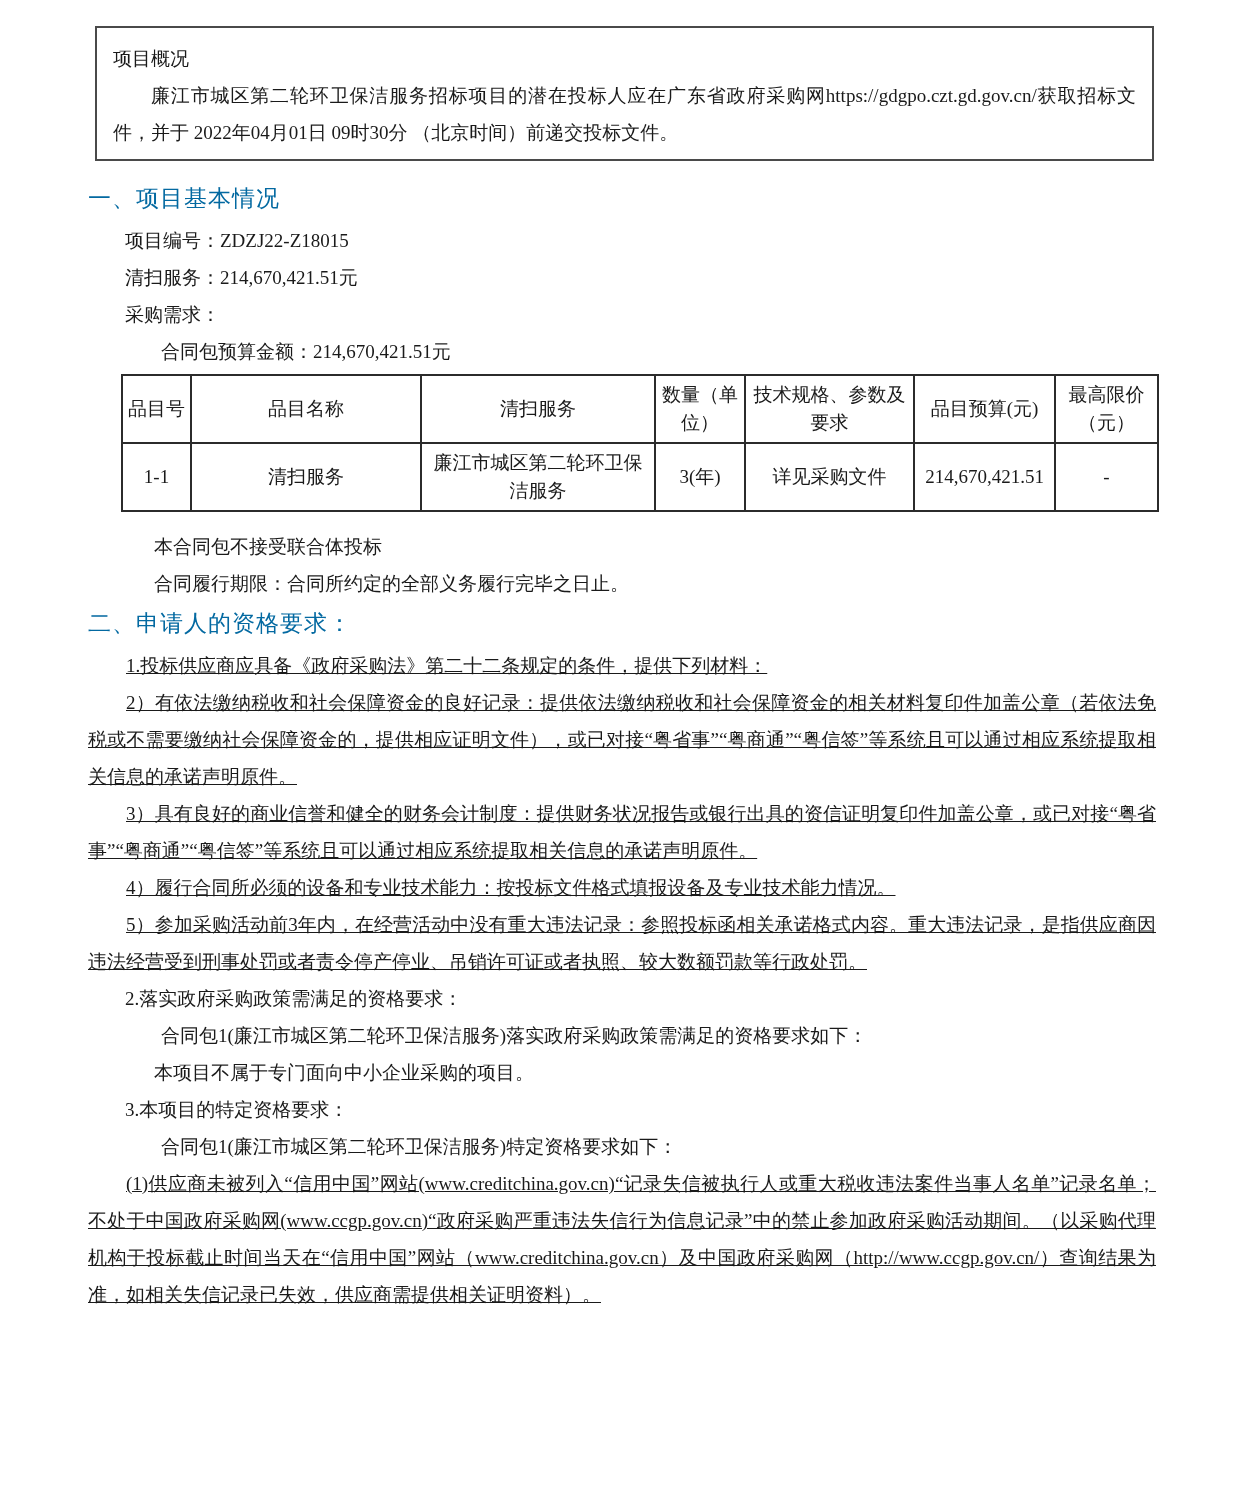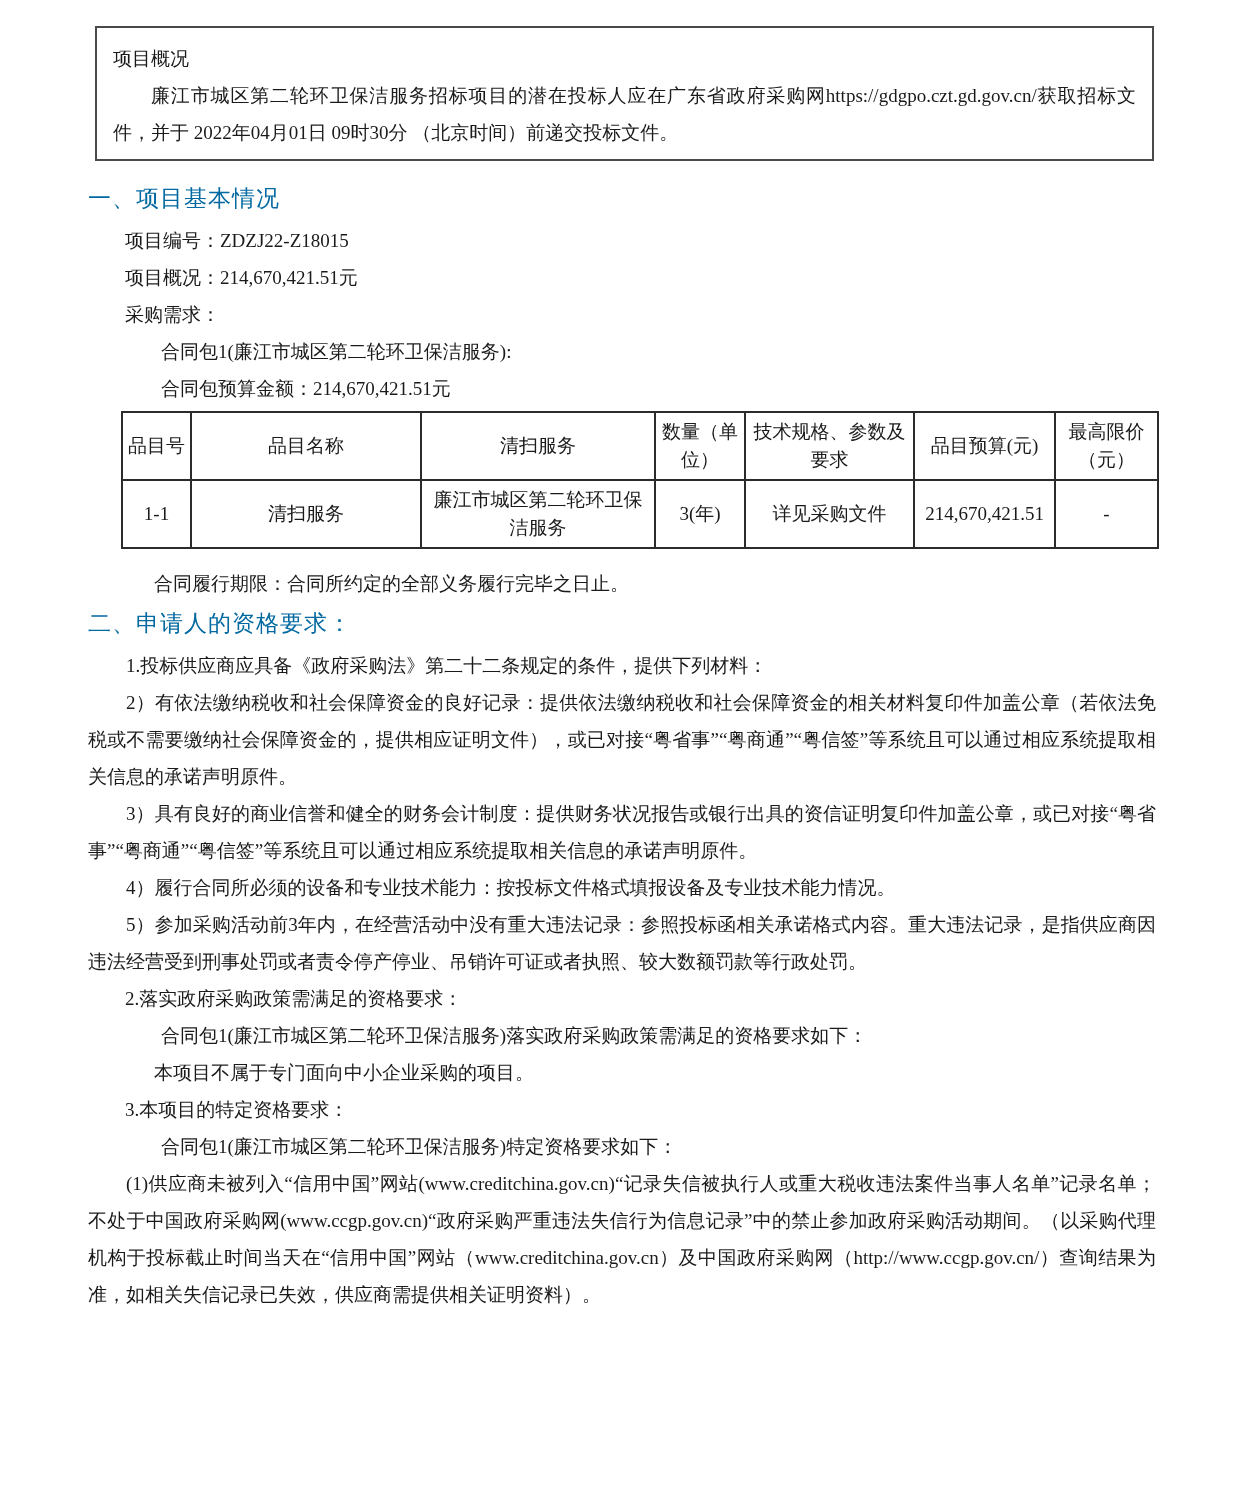--- a/index.html
+++ b/index.html
@@ -33,20 +33,21 @@
   }
   
   .doc-line { margin:0; }
   .ind-2 { padding-left:37px; }
   .ind-35 { padding-left:66px; }
   .ind-4 { padding-left:73px; }
   .para {
     margin:0;
     text-indent:2em;
     text-align:justify;
+    text-decoration:underline;
   }
   
   .items-table {
     border-collapse:collapse;
     table-layout:fixed;
     width:1038px;
     margin:4px 0 16px 33px;
     font-size:19px;
   }
   .items-table td, .items-table th {
@@ -67,23 +68,22 @@
 
 <div class="page">
 
   <div class="overview-box">
     <div class="overview-title doc-line">项目概况</div>
     <div class="overview-body">廉江市城区第二轮环卫保洁服务招标项目的潜在投标人应在广东省政府采购网https://gdgpo.czt.gd.gov.cn/获取招标文件，并于 2022年04月01日 09时30分 （北京时间）前递交投标文件。</div>
   </div>
 
   <div class="section-heading">一、项目基本情况</div>
   <p class="doc-line ind-2">项目编号：ZDZJ22-Z18015</p>
-  <p class="doc-line ind-2">项目概况：214,670,421.51元</p>
+  <p class="doc-line ind-2">清扫服务：214,670,421.51元</p>
   <p class="doc-line ind-2">采购需求：</p>
-  <p class="doc-line ind-4">合同包1(廉江市城区第二轮环卫保洁服务):</p>
   <p class="doc-line ind-4">合同包预算金额：214,670,421.51元</p>
 
   <table class="items-table">
     <colgroup>
       <col class="col-1">
         <col class="col-2">
         <col class="col-3">
         <col class="col-4">
       <col class="col-5">
         <col class="col-6">
@@ -104,20 +104,21 @@
       <td>清扫服务</td>
       <td>廉江市城区第二轮环卫保洁服务</td>
       <td>3(年)</td>
       <td>详见采购文件</td>
       <td>214,670,421.51</td>
       <td class="cell-dash">-</td>
     </tr>
   </tbody>
     </table>
 
+  <p class="doc-line ind-35">本合同包不接受联合体投标</p>
   <p class="doc-line ind-35">合同履行期限：合同所约定的全部义务履行完毕之日止。</p>
 
   <div class="section-heading">二、申请人的资格要求：</div>
   <p class="para">1.投标供应商应具备《政府采购法》第二十二条规定的条件，提供下列材料：</p>
   <p class="para">2）有依法缴纳税收和社会保障资金的良好记录：提供依法缴纳税收和社会保障资金的相关材料复印件加盖公章（若依法免税或不需要缴纳社会保障资金的，提供相应证明文件），或已对接“粤省事”“粤商通”“粤信签”等系统且可以通过相应系统提取相关信息的承诺声明原件。</p>
   <p class="para">3）具有良好的商业信誉和健全的财务会计制度：提供财务状况报告或银行出具的资信证明复印件加盖公章，或已对接“粤省事”“粤商通”“粤信签”等系统且可以通过相应系统提取相关信息的承诺声明原件。</p>
   <p class="para">4）履行合同所必须的设备和专业技术能力：按投标文件格式填报设备及专业技术能力情况。</p>
   <p class="para">5）参加采购活动前3年内，在经营活动中没有重大违法记录：参照投标函相关承诺格式内容。重大违法记录，是指供应商因违法经营受到刑事处罚或者责令停产停业、吊销许可证或者执照、较大数额罚款等行政处罚。</p>
   <p class="doc-line ind-2">2.落实政府采购政策需满足的资格要求：</p>
   <p class="doc-line ind-4">合同包1(廉江市城区第二轮环卫保洁服务)落实政府采购政策需满足的资格要求如下：</p>

